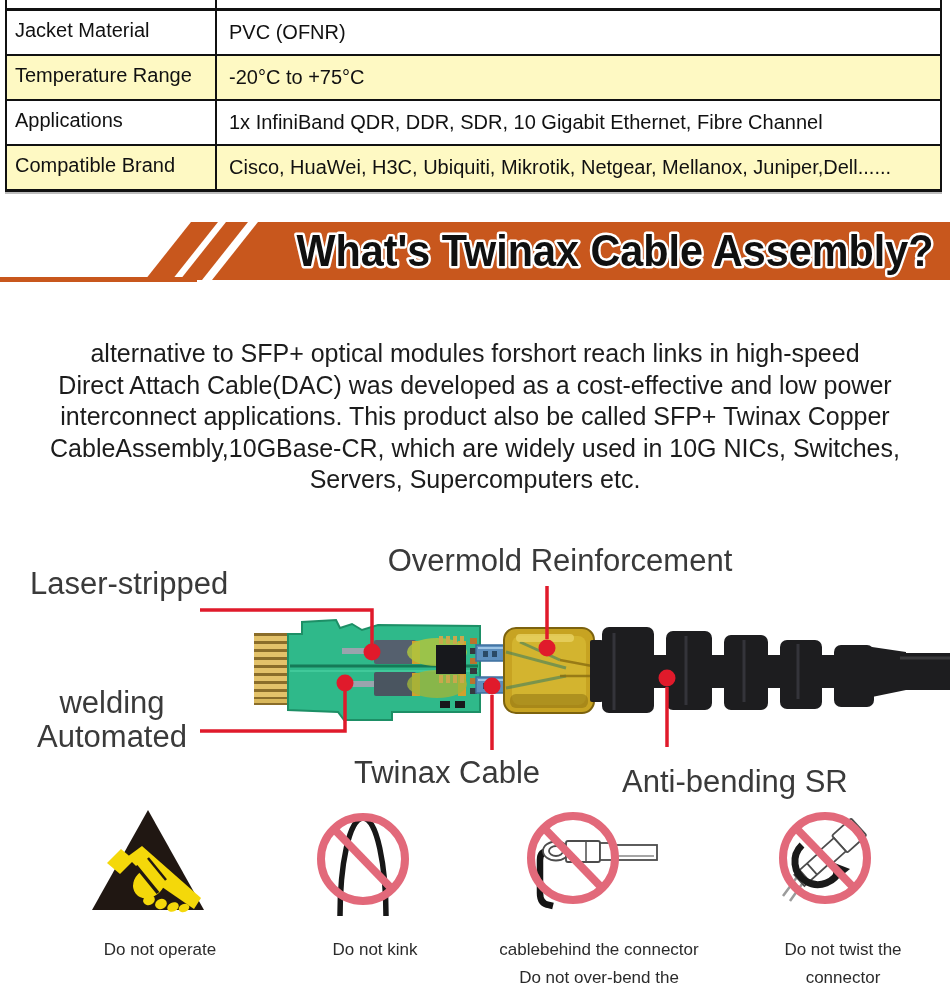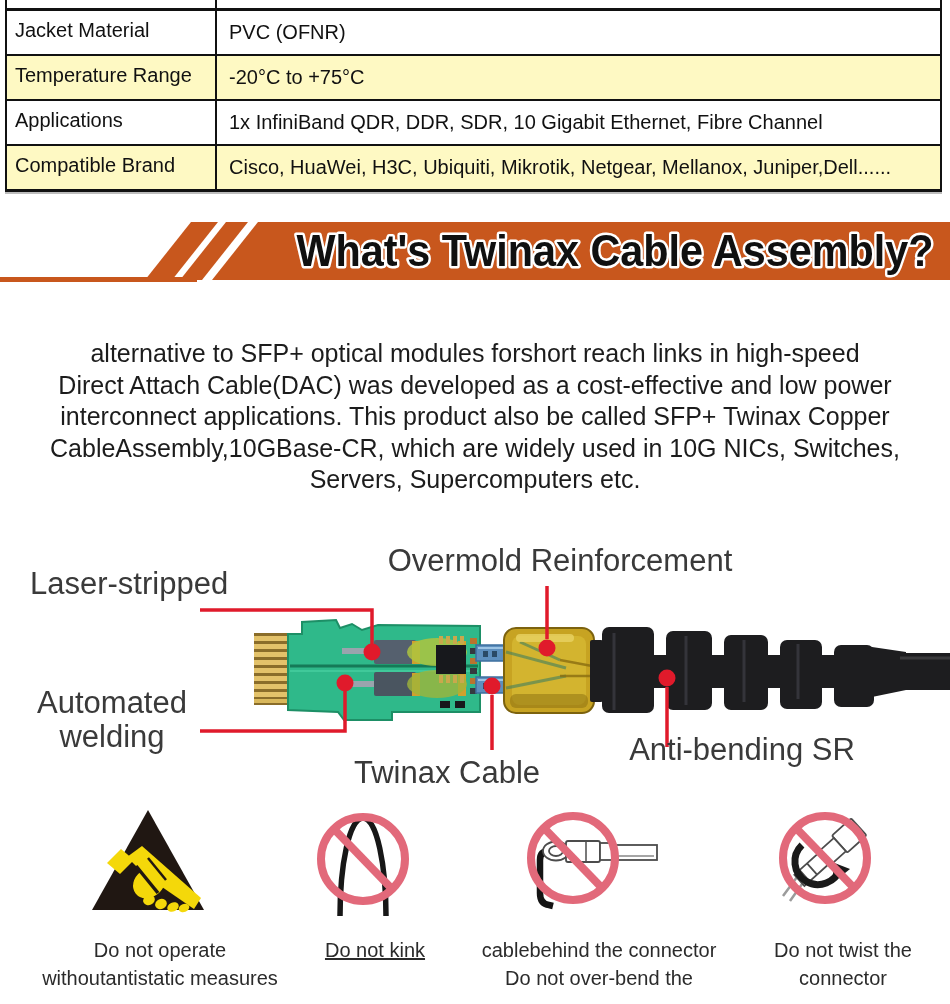--- a/index.html
+++ b/index.html
@@ -43,25 +43,25 @@
   
   .intro{position:absolute;left:0;top:338px;width:950px;text-align:center;
     font-size:25px;line-height:31.5px;color:#1c1c1c;}
   .intro div{white-space:nowrap;}
   
   .dg-label{position:absolute;font-size:31px;color:#3a3a3a;white-space:nowrap;}
   .lbl-laser{left:30px;top:566px;}
   .lbl-overmold{left:380px;top:543px;width:360px;text-align:center;}
   .lbl-welding{left:28px;top:686px;width:168px;text-align:center;line-height:34px;}
   .lbl-twinax{left:347px;top:755px;width:200px;text-align:center;}
-  .lbl-antibend{left:622px;top:732px;width:240px;text-align:center;}
-  
-  .warn-caption{position:absolute;top:936px;font-size:20px;line-height:28px;color:#2b2b2b;text-align:center;white-space:nowrap;}
+  .lbl-antibend{left:622px;top:764px;width:240px;text-align:left;}
+  
+  .warn-caption{position:absolute;top:936px;font-size:17px;line-height:28px;color:#2b2b2b;text-align:center;white-space:nowrap;}
   .cap1{left:10px;width:300px;}
-  .cap2{left:275px;width:200px;text-decoration:underline;}
+  .cap2{left:275px;width:200px;}
   .cap3{left:449px;width:300px;}
   .cap4{left:718px;width:250px;}
   .art{position:absolute;left:0;top:0;}
 </style>
 </head>
 <body>
 
 <div class="page">
 
   <div class="spec-table">
@@ -262,29 +262,28 @@
       <path d="M802,845 A23,23 0 1 0 840,868" fill="none" stroke="#191919" stroke-width="7"></path>
       <polygon points="832,862 850,869 834,882" fill="#191919"></polygon>
       <circle cx="825" cy="858" r="42" fill="none" stroke="#e2697a" stroke-width="8"></circle>
       <line x1="796" y1="828" x2="854" y2="888" stroke="#e2697a" stroke-width="8"></line>
     </g>
   </svg>
 
   <div class="dg-label lbl-laser">Laser-stripped</div>
   <div class="dg-label lbl-overmold">Overmold Reinforcement</div>
   <div class="dg-label lbl-welding">
+    <div>welding</div>
     <div>Automated</div>
-    <div>welding</div>
   </div>
   <div class="dg-label lbl-twinax">Twinax Cable</div>
   <div class="dg-label lbl-antibend">Anti-bending SR</div>
 
   <div class="warn-caption cap1">
     <div>Do not operate</div>
-    <div>withoutantistatic measures</div>
   </div>
   <div class="warn-caption cap2">
     <div>Do not kink</div>
   </div>
   <div class="warn-caption cap3">
     <div>cablebehind the connector</div>
     <div>Do not over-bend the</div>
   </div>
   <div class="warn-caption cap4">
     <div>Do not twist the</div>

